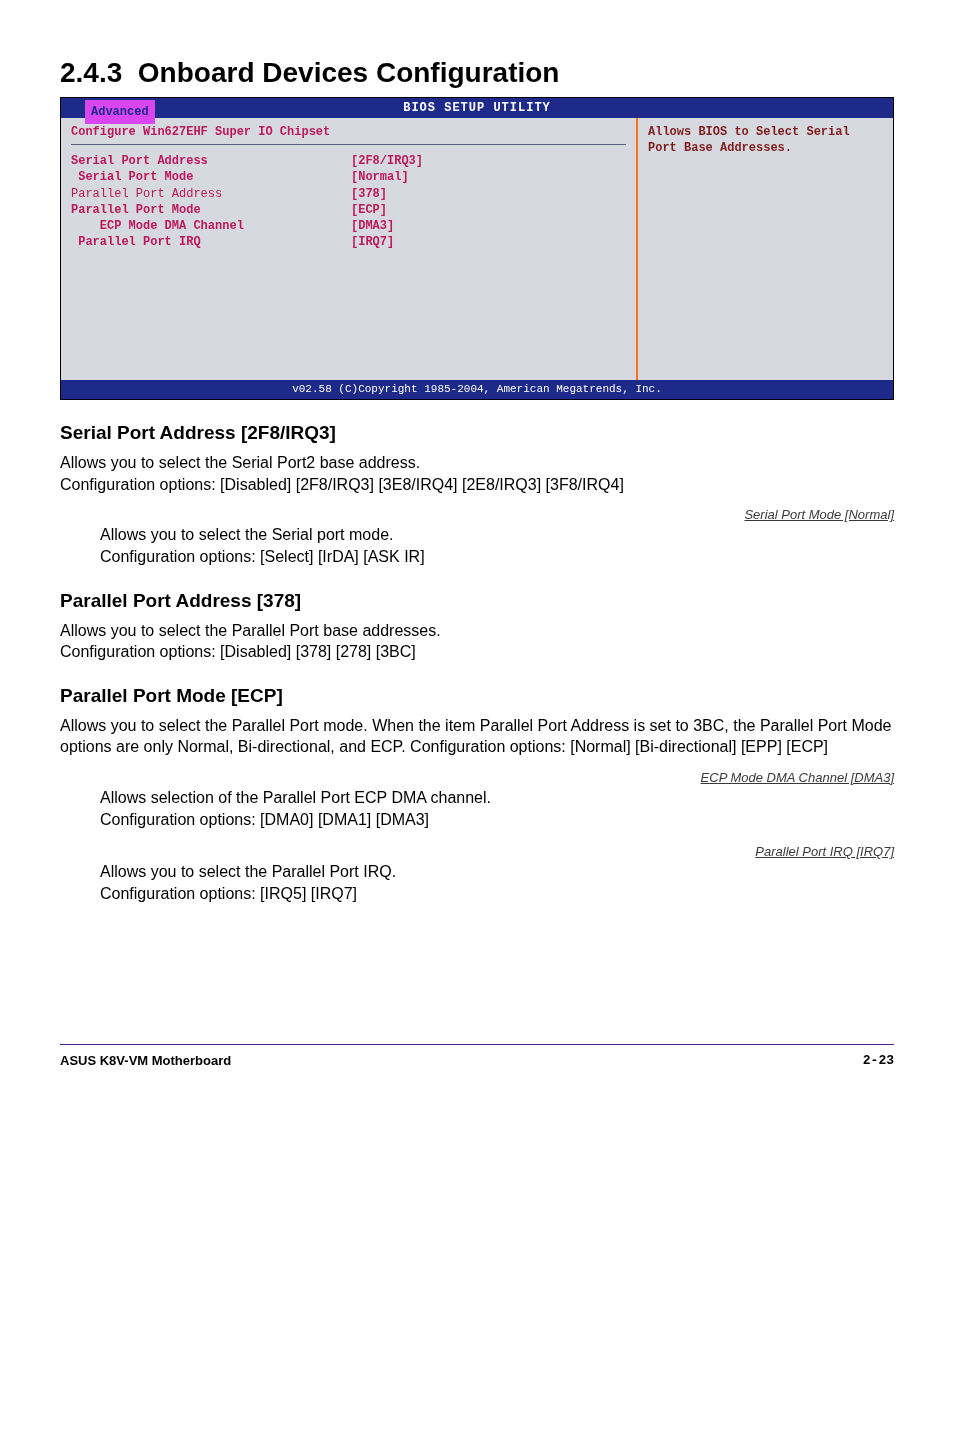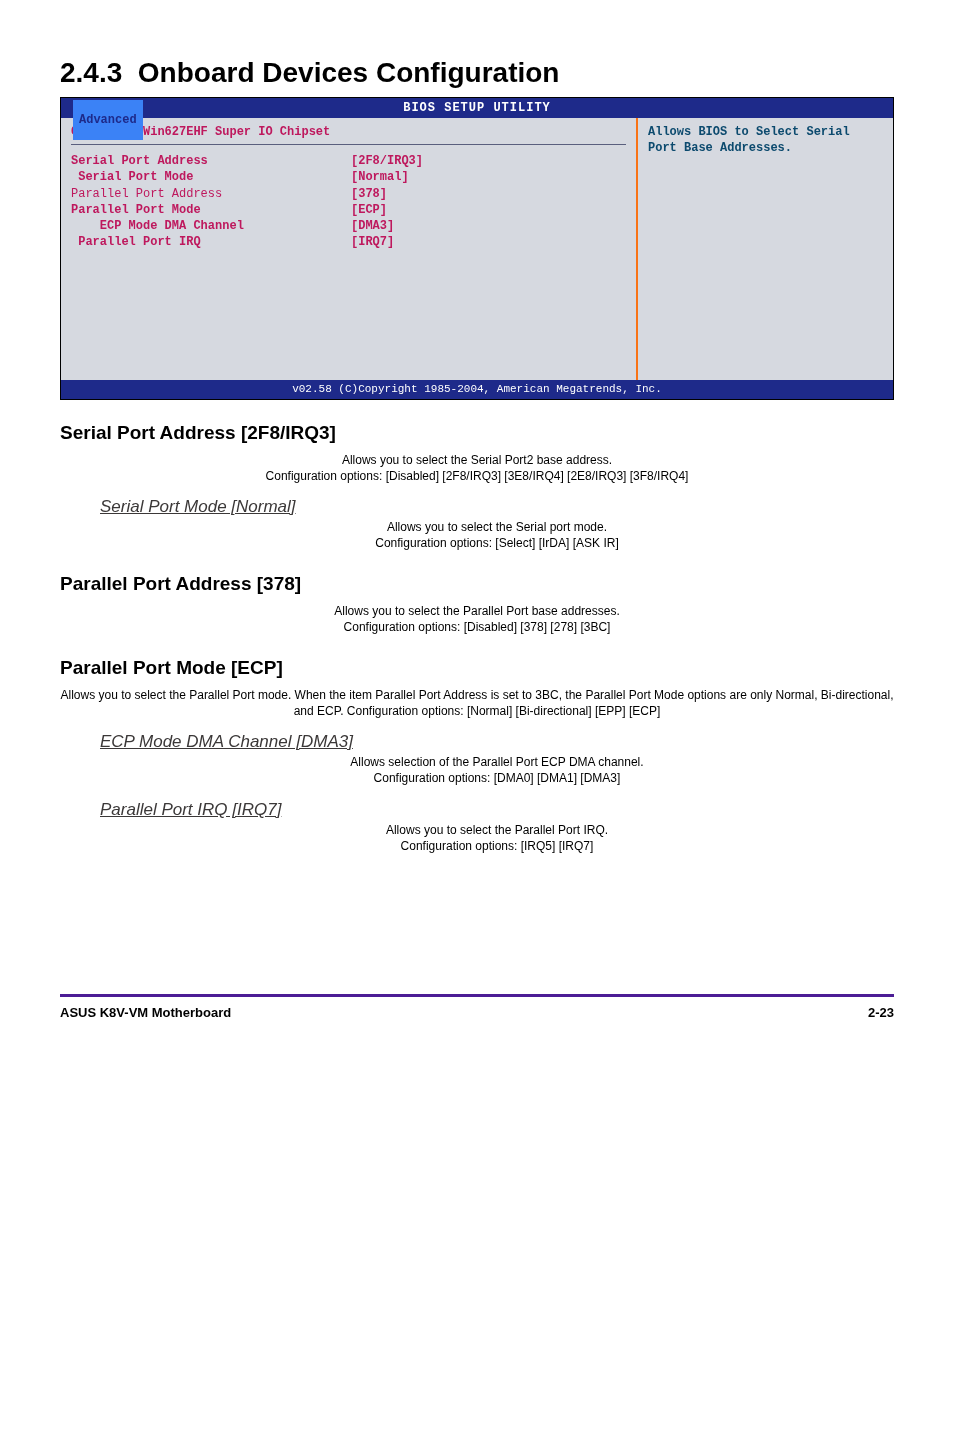--- a/index.html
+++ b/index.html
@@ -31,39 +31,39 @@
   }
   .bios-header-title {
     position: absolute;
     left: 50%;
     transform: translateX(-50%);
     font-weight: bold;
     letter-spacing: 1px;
   }
   .bios-tab {
     display: inline-block;
-    margin-left: 12px;
-    background: #3b82f6;
+    margin-left: 24px;
+    background: #d946ef;
     color: #1e2a8a;
-    padding: 12px 6px;
+    padding: 4px 6px;
     font-weight: bold;
   }
   .bios-body {
     display: flex;
   }
   .bios-main {
     flex: 1;
     padding: 6px 10px 20px 10px;
     border-right: 2px solid #f97316;
     color: #be185d;
   }
   .bios-side {
     width: 235px;
     padding: 6px 10px;
-    color: #0c4a6e;
+    color: #7f1d1d;
   }
   .bios-hr {
     border: none;
     border-top: 1px solid #5a5f7e;
     margin: 4px 0 8px 0;
   }
   .bios-row {
     display: flex;
   }
   .bios-label {
@@ -79,50 +79,51 @@
     text-align: center;
     padding: 2px 16px;
     font-size: 11px;
   }
   h2.sub-heading {
     font-size: 19px;
     font-weight: bold;
     margin: 22px 0 8px 0;
   }
   p.body-text {
-    font-size: 12px;
+    font-size: 16px;
     line-height: 1.35;
     margin: 0 0 12px 0;
-    text-align: center;
   }
   .indent-block {
     margin-left: 40px;
     margin-bottom: 14px;
   }
   .option-title {
-    font-size: 17px;
+    font-size: 13px;
     font-style: italic;
     text-decoration: underline;
     color: #3b3838;
     margin: 0 0 2px 0;
+    text-align: right;
   }
   .footer-bar {
     display: flex;
     justify-content: space-between;
     align-items: flex-end;
-    border-top: 3px solid #4c1d95;
+    border-top: 1px solid #4c1d95;
     margin-top: 140px;
     padding-top: 8px;
     font-size: 13px;
   }
   .footer-left {
     font-weight: bold;
   }
   .footer-right {
     font-weight: bold;
+    font-family: Liberation Mono, monospace;
   }
 </style>
 </head>
 <body>
 
 <h1 class="section-title">
   <span>2.4.3</span>&nbsp;
   <span>Onboard Devices Configuration</span>
 </h1>
 

